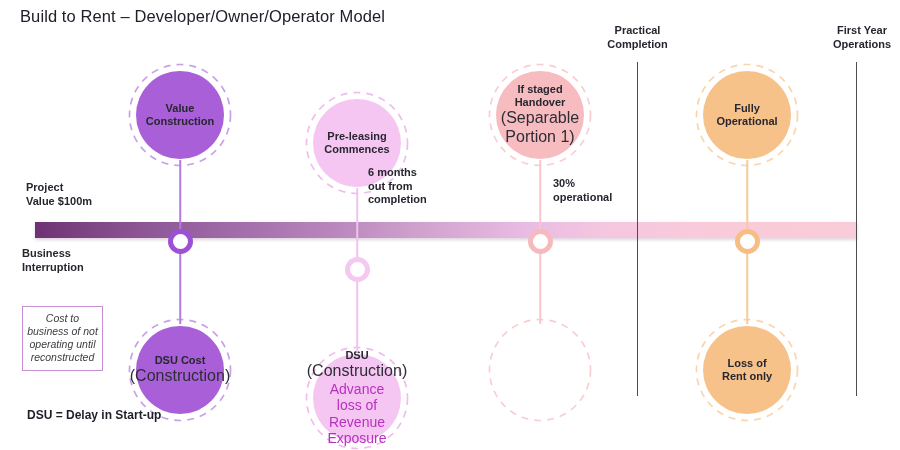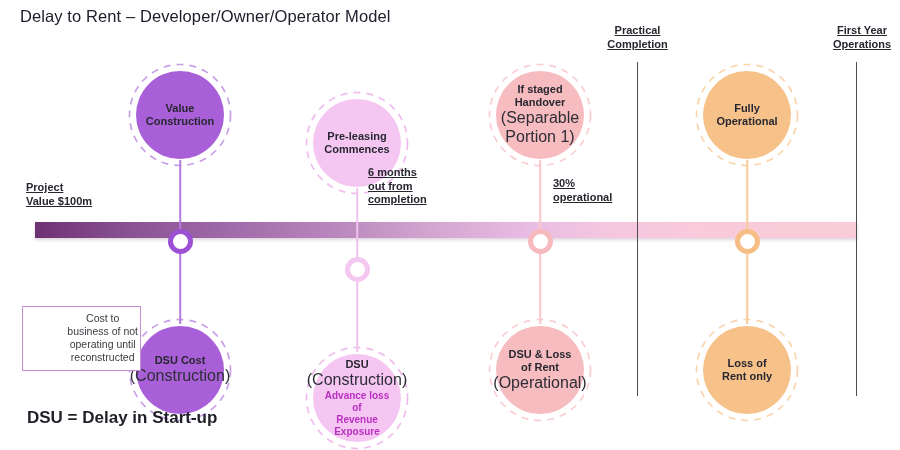--- a/index.html
+++ b/index.html
@@ -22,21 +22,21 @@
   
   .vline {
     position:absolute; top:62px; height:334px; width:1.3px;
     background:#4d4d4d; z-index:3;
   }
   .vline.v1 { left:637px; }
   .vline.v2 { left:856px; }
   
   .lbl {
     position:absolute; font-size:11px; font-weight:bold; color:#26262f;
-    line-height:1.24; white-space:pre-line; z-index:5;text-decoration:underline;
+    line-height:1.24; white-space:pre-line; z-index:5;
   }
   .lbl.center { text-align:center; }
   
   .stage-col { position:absolute; top:12px; width:120px; height:450px; z-index:4; }
   .connector {
     position:absolute; left:50%; top:148px; width:1.5px; height:164px;
     transform:translateX(-50%); background:var(--line); z-index:1;
   }
   .bubble { position:absolute; left:8px; width:104px; height:104px; }
   .bubble.top { top:51px; }
@@ -44,55 +44,57 @@
   .ring { position:absolute; left:0; top:0; width:104px; height:104px; color:var(--dash); }
   .bubble-fill {
     position:absolute; left:8px; top:8px; right:8px; bottom:8px;
     background:var(--fill); border-radius:50%;
     display:flex; flex-direction:column; align-items:center; justify-content:center;
     text-align:center; padding:6px; gap:0;
   }
   .bubble-fill span { white-space:pre-line; line-height:1.18; }
   .t-bold   { font-size:11px; font-weight:bold; color:#27272f; }
   .t-reg    { font-size:16px; font-weight:normal; color:#2d2d36; }
-  .t-accent { font-size:10px; font-weight:bold; color:var(--accent); }
+  .t-accent { font-size:14px; font-weight:normal; color:var(--accent); }
   .node {
     position:absolute; left:calc(50% - 12.5px); top:217px;
     width:25px; height:25px; border-radius:50%;
     background:#ffffff; border:5px solid var(--ring); z-index:4;
   }
   
   .info-box {
-    position:absolute; left:22px; top:306px; width:119px; min-height:64px;
+    position:absolute; left:22px; top:306px; width:81px; min-height:64px;
     border:1px solid #c88fd8; background:#ffffff; z-index:5;
-    display:flex; align-items:center; justify-content:flex-end;
-    text-align:center; padding:5px 2px;
+    display:flex; align-items:center; justify-content:center;
+    text-align:center; padding:5px 2px;font-style:italic;
   }
   .info-box span {
     font-size:10.5px; color:#3c3c42; line-height:1.25; white-space:pre-line;
   }
   .footnote {
     position:absolute; left:27px; top:408px;
-    font-size:17px; font-weight:bold; color:#1f1f28; white-space:pre-line; z-index:5;
+    font-size:12px; font-weight:bold; color:#1f1f28; white-space:pre-line; z-index:5;
   }
 </style>
 </head>
 <body>
 
 <div class="canvas">
 
-  <div class="title">Delay to Rent – Developer/Owner/Operator Model</div>
+  <div class="title">Build to Rent – Developer/Owner/Operator Model</div>
 
   <div class="bar" style="background: linear-gradient(90deg, rgb(110, 50, 116) 0%, rgb(139, 83, 148) 12%, rgb(160, 107, 169) 24%, rgb(184, 134, 188) 36%, rgb(210, 165, 208) 48%, rgb(233, 188, 228) 60%, rgb(245, 199, 223) 70%, rgb(249, 203, 218) 82%, rgb(249, 204, 217) 100%);"></div>
 
   <div class="vline v1" style="background: rgb(77, 77, 77);"></div>
   <div class="vline v2" style="background: rgb(77, 77, 77);"></div>
 
   <div class="lbl" style="left:26px; top:181px;">Project
 Value $100m</div>
+  <div class="lbl" style="left:22px; top:247px;">Business
+Interruption</div>
   <div class="lbl" style="left:368px; top:166px;">6 months
 out from
 completion</div>
   <div class="lbl" style="left:553px; top:177px;">30%
 operational</div>
   <div class="lbl center" style="left:597px; top:24px; width:81px;">Practical
 Completion</div>
   <div class="lbl center" style="left:822px; top:24px; width:80px;">First Year
 Operations</div>
 
@@ -158,26 +160,20 @@
 Handover</span>
         <span class="t-reg">(Separable
 Portion 1)</span>
       </div>
     </div>
     <div class="node"></div>
     <div class="bubble bottom">
       <svg class="ring" viewBox="0 0 104 104">
         <circle cx="52" cy="52" r="50.5" fill="none" stroke="currentColor" stroke-width="1.7" stroke-dasharray="7 6"></circle>
       </svg>
-      <div class="bubble-fill">
-        <span class="t-bold">DSU &amp; Loss
-of Rent</span>
-        <span class="t-reg">(Operational)</span>
-        <span class="t-accent"></span>
-      </div>
     </div>
   </div>
 
   <div class="stage-col" style="left: 687px; --fill: #f7c18a; --dash: #fad5ac; --ring: #f6be84; --line: #f8ca9a; --accent: #b92fc2;">
     <div class="connector"></div>
     <div class="bubble top">
       <svg class="ring" viewBox="0 0 104 104">
         <circle cx="52" cy="52" r="50.5" fill="none" stroke="currentColor" stroke-width="1.7" stroke-dasharray="7 6"></circle>
       </svg>
       <div class="bubble-fill">

